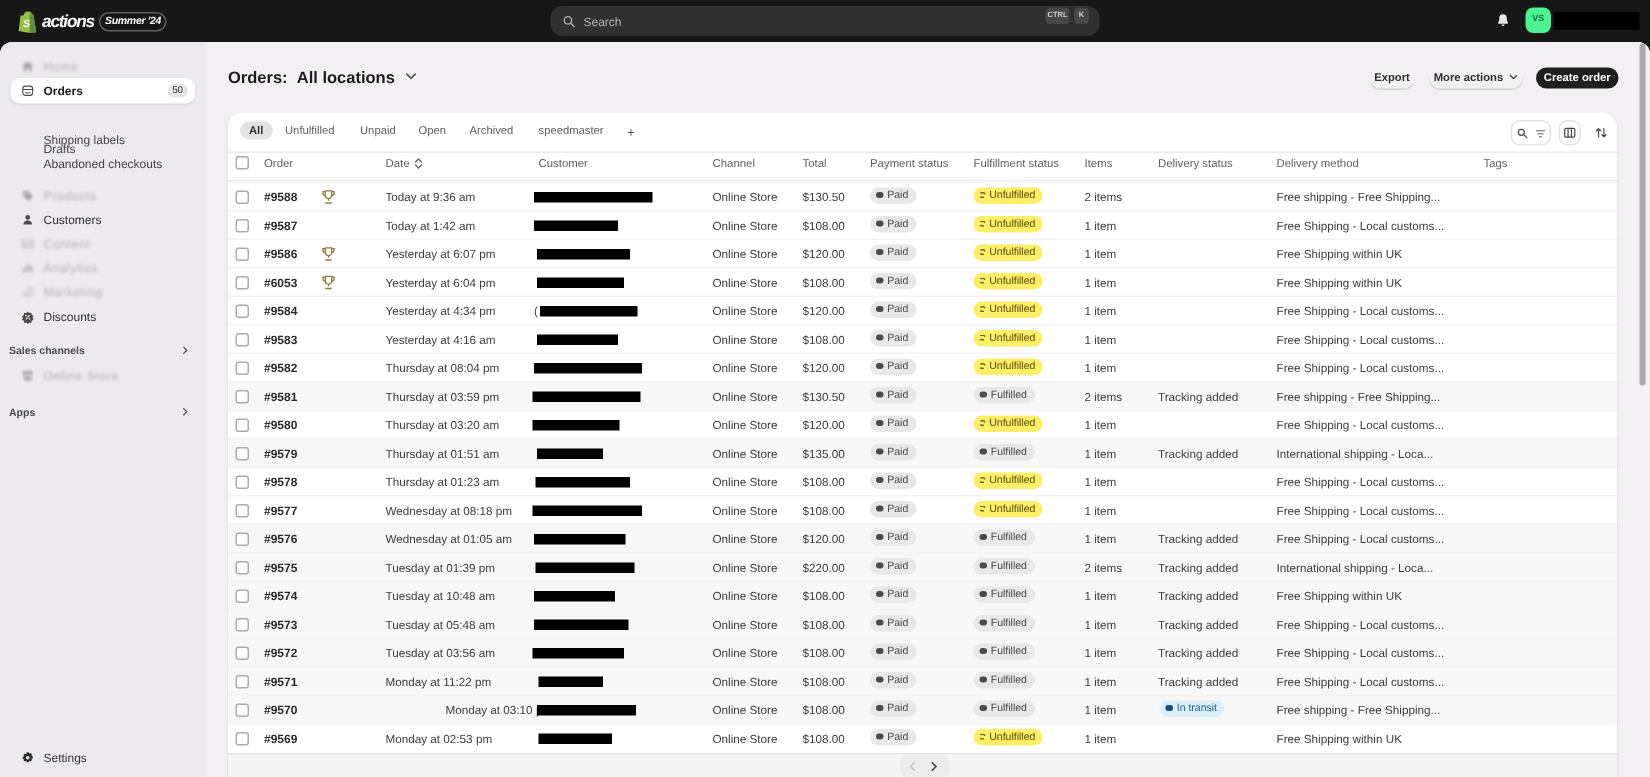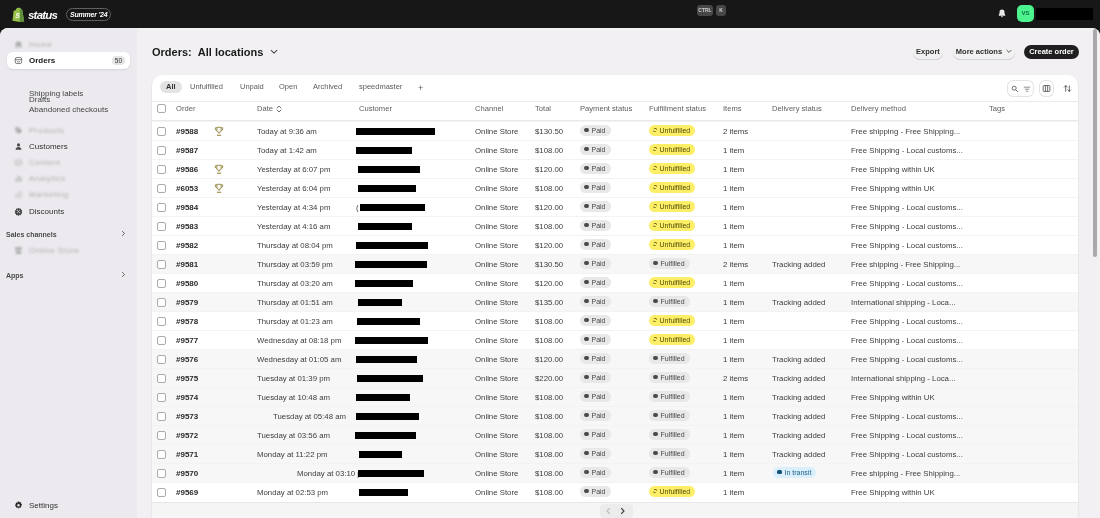--- a/index.html
+++ b/index.html
@@ -74,23 +74,30 @@
 </head>
 <body>
 
 <div class="topbar">
   <div class="logo">
     <svg width="13" height="15" viewBox="0 0 26 30">
         <path d="M20.5 5.8l3.9 23.2-8.9 1-14.6-2.7 2.3-19.2c.1-.9.5-1.2 1.2-1.3l3-.3c.6-2.4 2.2-5 4.8-5 .6 0 1.2.2 1.7.5.9-.6 1.7-.7 2.4-.4 1.1.5 1.9 1.9 2.3 3.6l1.2-.1c.4 0 .6.3.7.7z" fill="#95BF47"></path>
         <path d="M20.5 5.8l3.9 23.2-8.9 1V1.9c.6.5 1.4 1.7 1.8 3.3l2.5.1c.4 0 .6.2.7.5z" fill="#5E8E3E"></path>
         <text x="6.5" y="21.5" font-size="14" font-weight="bold" font-style="italic" fill="#fff" font-family="Liberation Sans">S</text>
       </svg>
-    <span class="logoword">status</span>
+    <span class="logoword">actions</span>
   </div>
   <div class="sbadge">Summer '24</div>
+  <div class="search">
+    <svg class="mag" width="9" height="9" viewBox="0 0 20 20">
+        <circle cx="8" cy="8" r="5.5" fill="none" stroke="#b5b5b5" stroke-width="2"></circle>
+        <path d="M12.5 12.5L17 17" stroke="#b5b5b5" stroke-width="2" stroke-linecap="round"></path>
+      </svg>
+    <span class="stext">Search</span>
+  </div>
   <div class="kbd" style="left:697px; width:16px;">CTRL</div>
   <div class="kbd" style="left:716px; width:10px;">K</div>
   <div class="bell">
     <svg width="10" height="11" viewBox="0 0 20 20">
         <path fill="#e8e8e8" d="M10 2a5 5 0 0 0-5 5v2.5L3.5 13a1 1 0 0 0 .9 1.5h11.2a1 1 0 0 0 .9-1.5L15 9.5V7a5 5 0 0 0-5-5zm-2 13.5a2 2 0 0 0 4 0h-4z"></path>
       </svg>
   </div>
   <div class="avatar">VS</div>
   <div class="storebar"></div>
 </div>
@@ -480,21 +487,21 @@
             <div class="c" style="left:383px;">$108.00</div>
             <div class="badge bgray" style="left:428px;"><span class="dot"></span>Paid</div>
             <div class="badge bgray" style="left:497px;"><span class="dot"></span>Fulfilled</div>
             <div class="c" style="left:571px;">1 item</div>
             <div class="c" style="left:620px;">Tracking added</div>
             <div class="c" style="left:699px;">Free Shipping within UK</div>
           </div>
           <div class="row gray" style="top:285px;">
             <div class="cb"></div>
             <div class="c ord">#9573</div>
-            <div class="c" style="left:121px;">Tuesday at 05:48 am</div>
+            <div class="c" style="left:105px;">Tuesday at 05:48 am</div>
             <div class="bar" style="left:204px;width:63px;"></div>
             <div class="c" style="left:323px;">Online Store</div>
             <div class="c" style="left:383px;">$108.00</div>
             <div class="badge bgray" style="left:428px;"><span class="dot"></span>Paid</div>
             <div class="badge bgray" style="left:497px;"><span class="dot"></span>Fulfilled</div>
             <div class="c" style="left:571px;">1 item</div>
             <div class="c" style="left:620px;">Tracking added</div>
             <div class="c" style="left:699px;">Free Shipping - Local customs...</div>
           </div>
           <div class="row gray" style="top:304px;">

